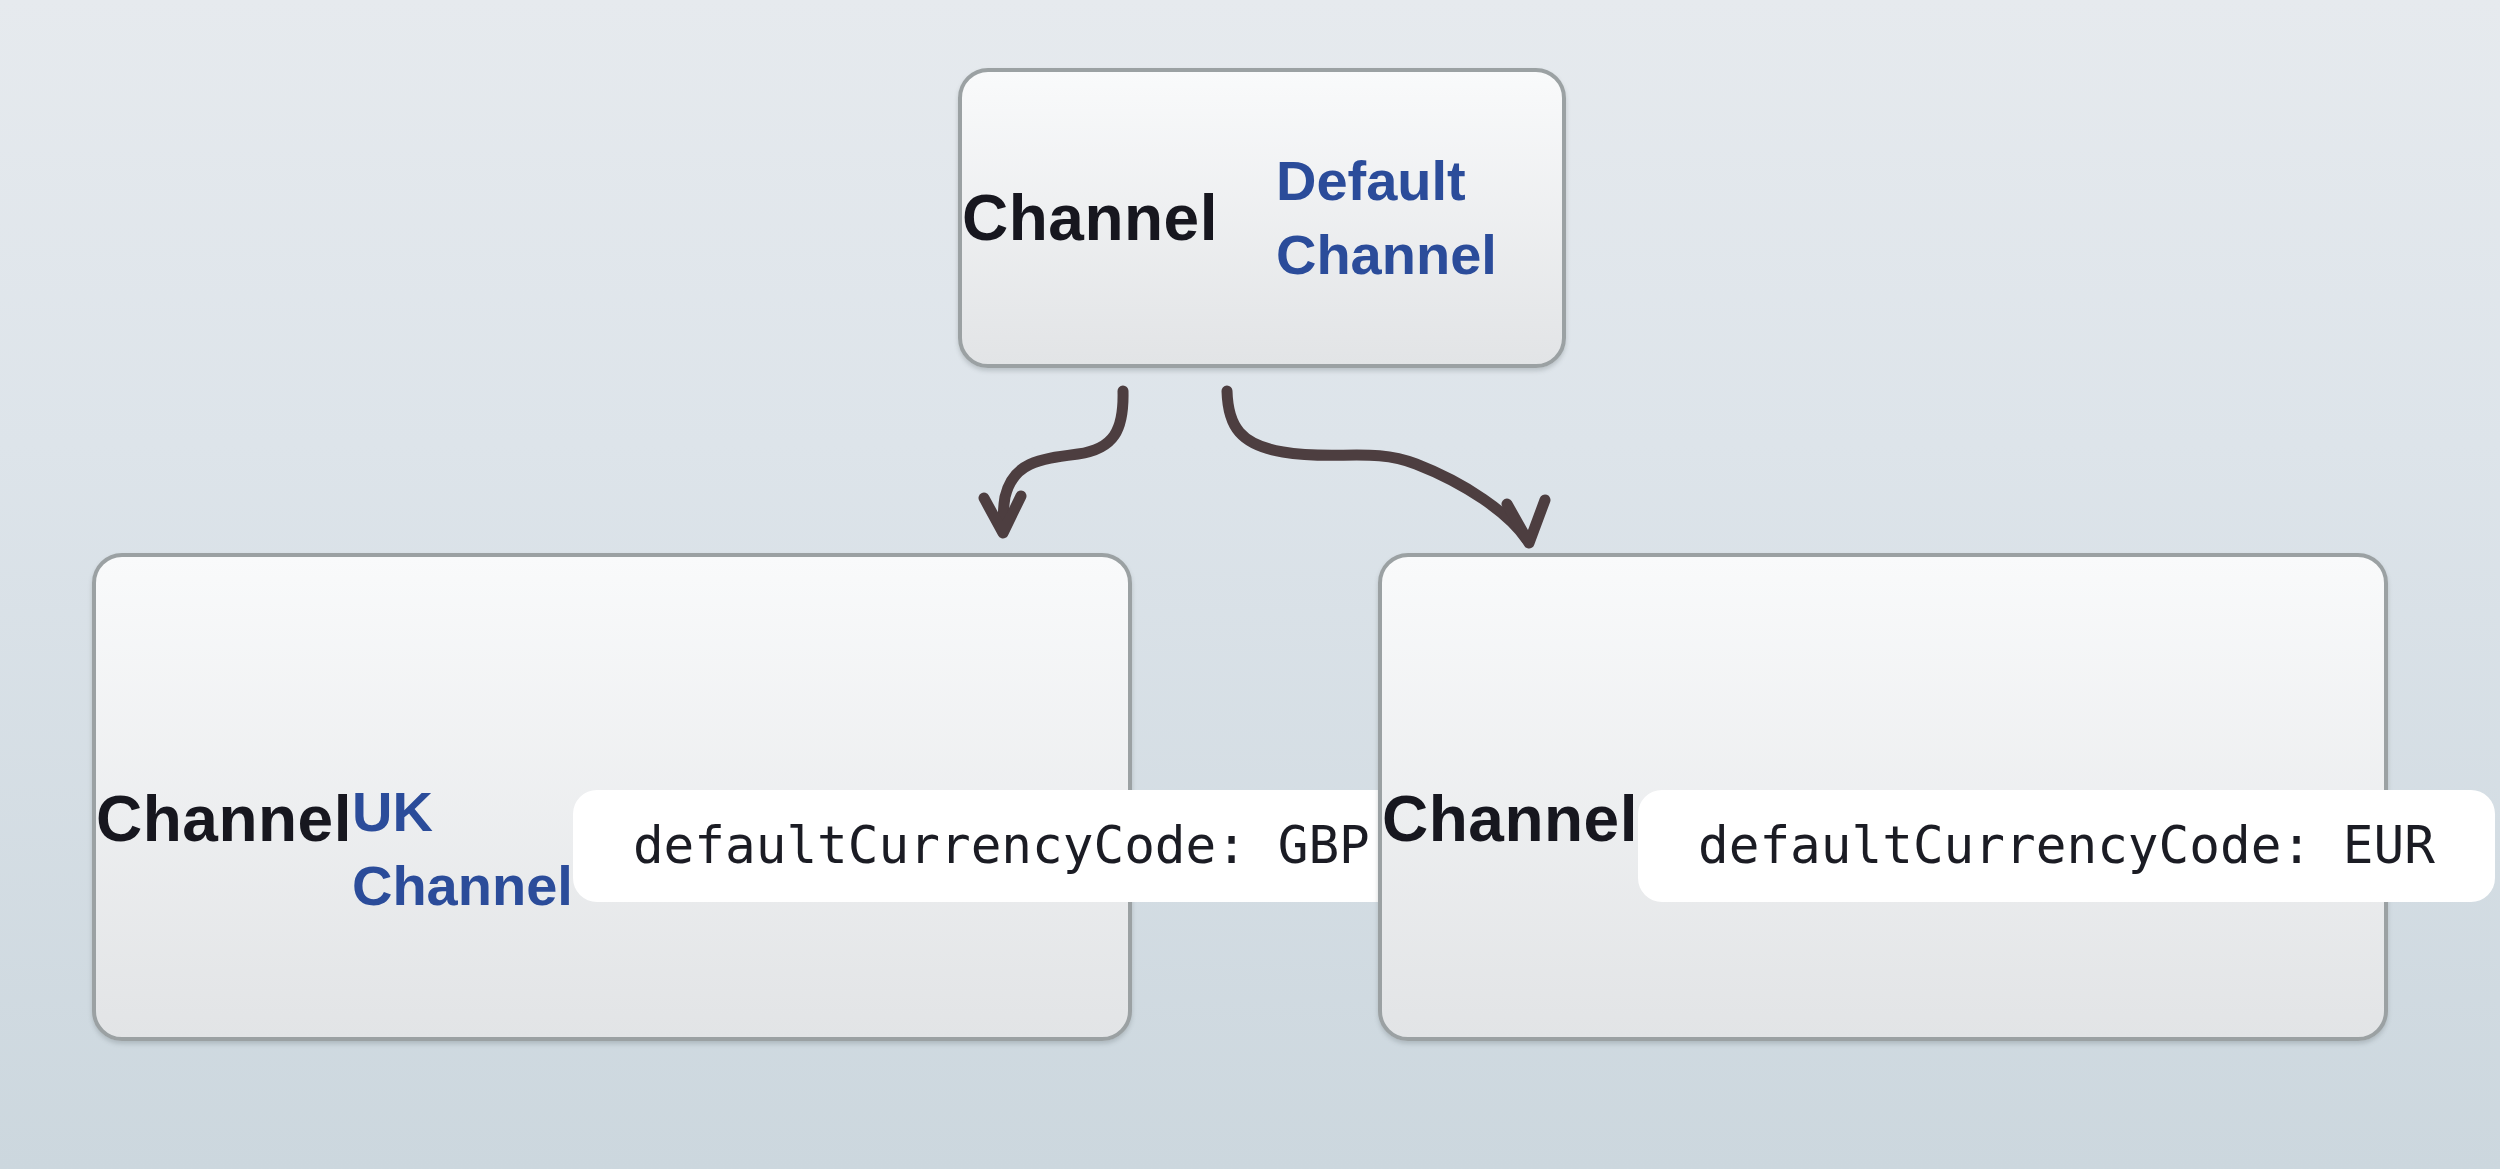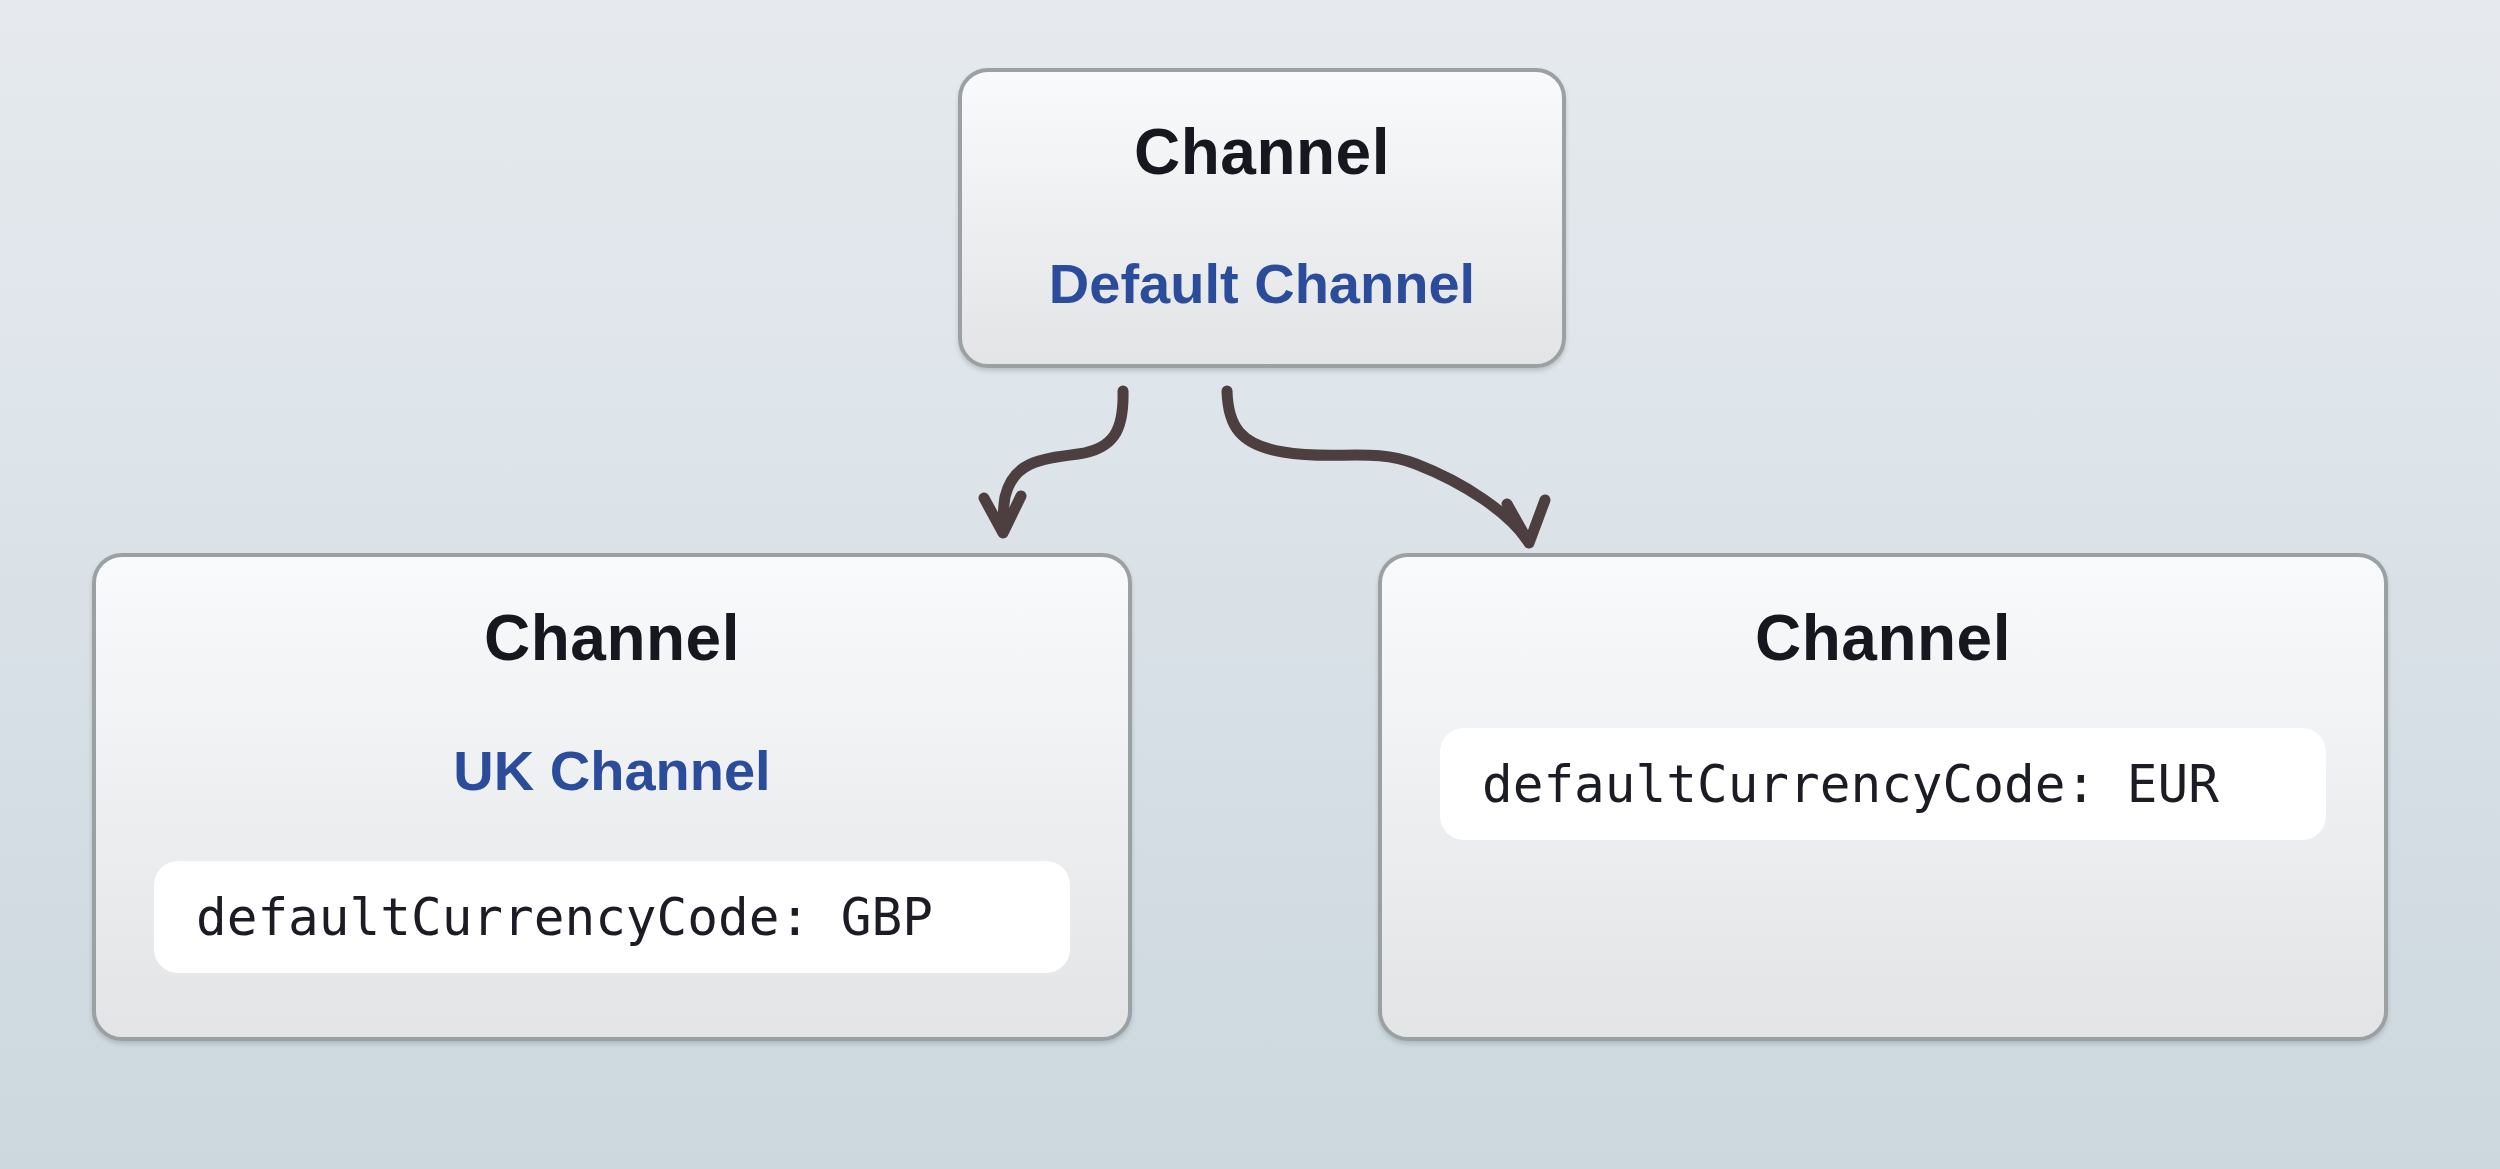--- a/index.html
+++ b/index.html
@@ -38,21 +38,20 @@
     stroke-linejoin:round;
   }
   .node{
     position:absolute;
     box-sizing:border-box;
     border:4px solid var(--node-border);
     border-radius:30px;
     background:linear-gradient(180deg,var(--node-fill-top) 0%,var(--node-fill-bottom) 100%);
     box-shadow:0 3px 4px rgba(96,106,112,0.28);
     display:flex;
-    flex-direction:column;
     align-items:center;
   }
   .node-top{
     left:958px;top:68px;width:608px;height:300px;
     justify-content:center;
     gap:58px;
   }
   .node-left{
     left:92px;top:553px;width:1040px;height:488px;
     padding-top:44px;
@@ -81,21 +80,21 @@
   .attr-pill{
     box-sizing:border-box;
     margin-top:53px;
     width:calc(100% - 116px);
     height:112px;
     border-radius:24px;
     background:var(--attribute-bg);
     display:flex;
     align-items:center;
     justify-content:flex-start;
-    padding:0 42px;
+    padding:0 60px;
   }
   .attr-text{
     font-family:"DejaVu Sans Mono",monospace;
     font-size:51px;
     color:var(--attribute-text-color);
     white-space:pre;
   }
 </style>
 </head>
 <body>

